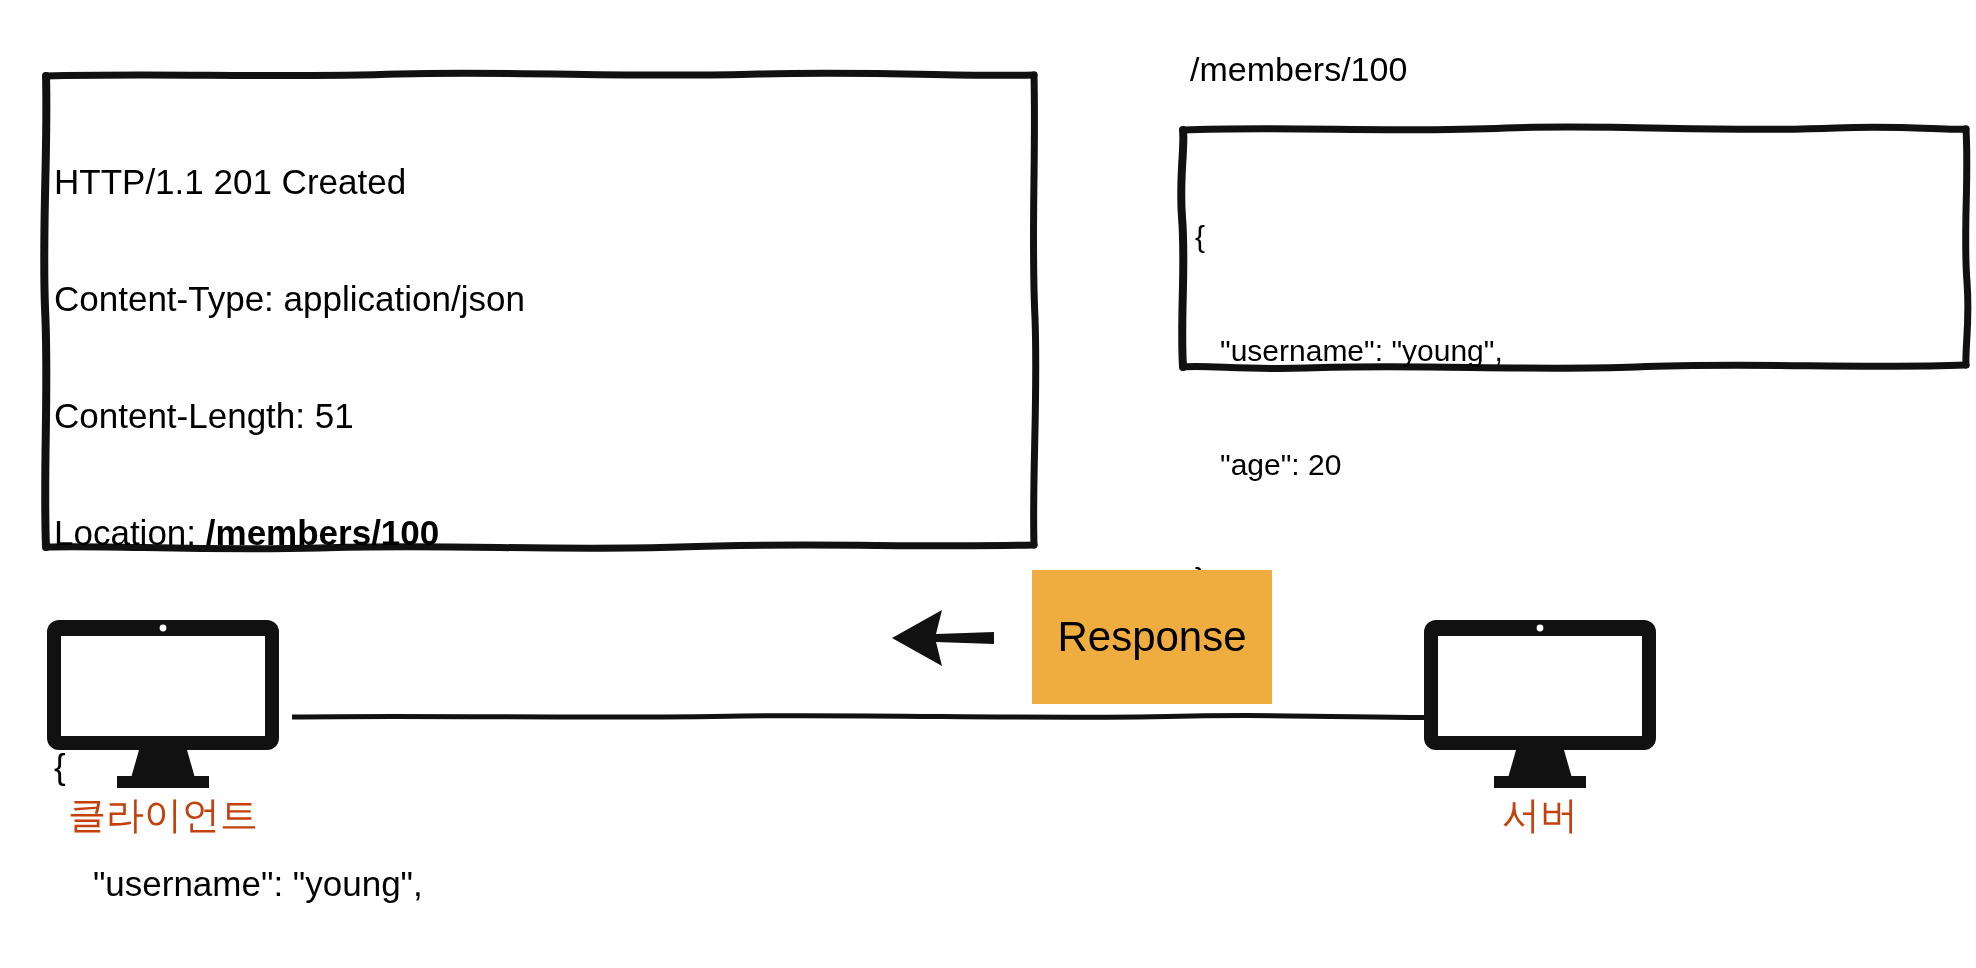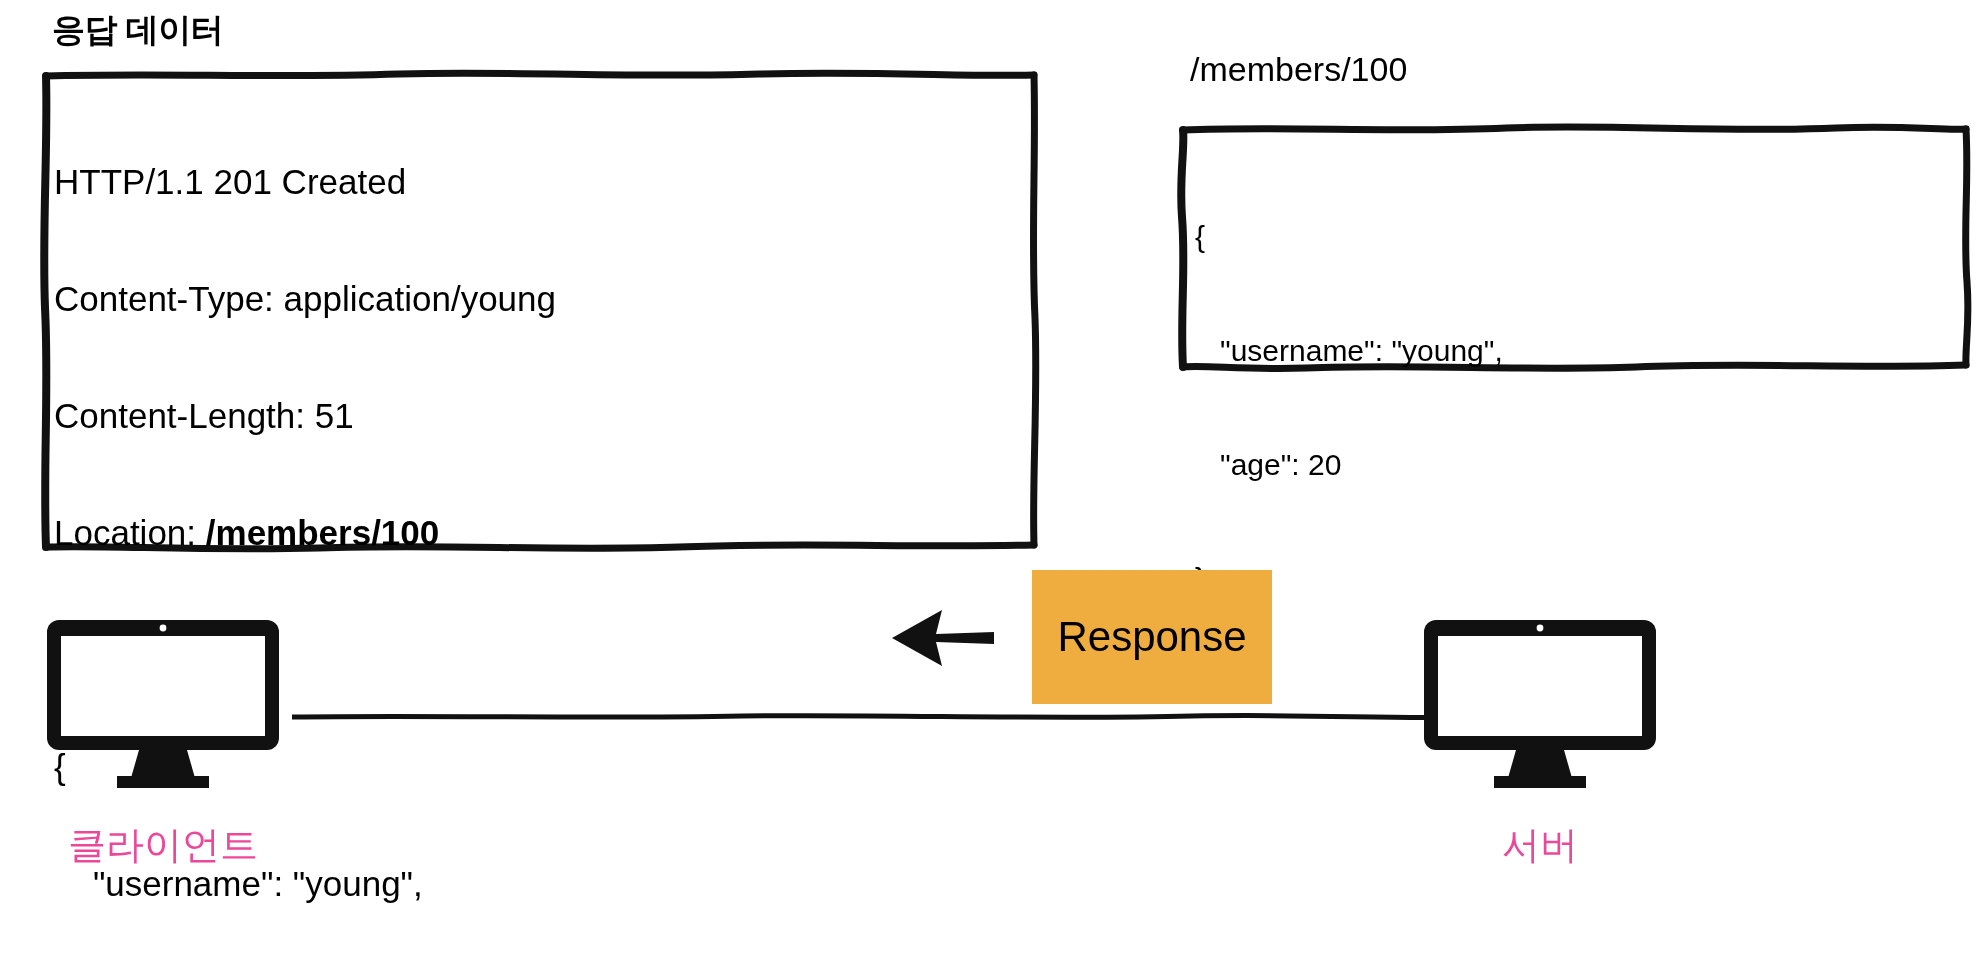--- a/index.html
+++ b/index.html
@@ -140,43 +140,41 @@
   #client-node { left: 33px; top: 618px; }
   #server-node { left: 1410px; top: 618px; }
 
   .monitor {
     width: 240px;
     height: 172px;
     margin: 0 auto;
     display: block;
   }
   .node-label {
-    margin-top: 30px;
     font-size: 38px;
-    color: #ec4899;
+    color: #c2410c;
     white-space: nowrap;
   }
 </style>
 </head>
 <body>
 
 <div class="stage">
 
-  <div class="section-title">응답 데이터</div>
 
   <div class="sketch-box" id="response-box">
     <svg class="sketch-svg" viewBox="0 0 1002 484" preserveAspectRatio="none">
       <path d="M7,8 C120,5 240,10 360,6 C480,3 600,10 720,6 C840,3 930,9 995,7" fill="none" stroke="#111111" stroke-width="7" stroke-linecap="round"></path>
       <path d="M995,7 C997,90 992,170 996,250 C999,330 993,410 995,477" fill="none" stroke="#111111" stroke-width="7" stroke-linecap="round"></path>
       <path d="M995,477 C880,480 760,474 640,479 C520,483 400,476 280,480 C160,483 70,477 7,479" fill="none" stroke="#111111" stroke-width="7" stroke-linecap="round"></path>
       <path d="M7,479 C4,400 10,320 6,240 C3,160 9,80 7,8" fill="none" stroke="#111111" stroke-width="8" stroke-linecap="round"></path>
     </svg>
     <div class="code-block" id="response-code">
       <span class="code-line">HTTP/1.1 201 Created</span>
-      <span class="code-line">Content-Type: application/young</span>
+      <span class="code-line">Content-Type: application/json</span>
       <span class="code-line">Content-Length: 51</span>
       <span class="code-line"><span>Location: </span><span class="bold">/members/100</span></span>
       <span class="code-line blank">&nbsp;</span>
       <span class="code-line">{</span>
       <span class="code-line">    "username": "young",</span>
       
       
     </div>
   </div>
 

